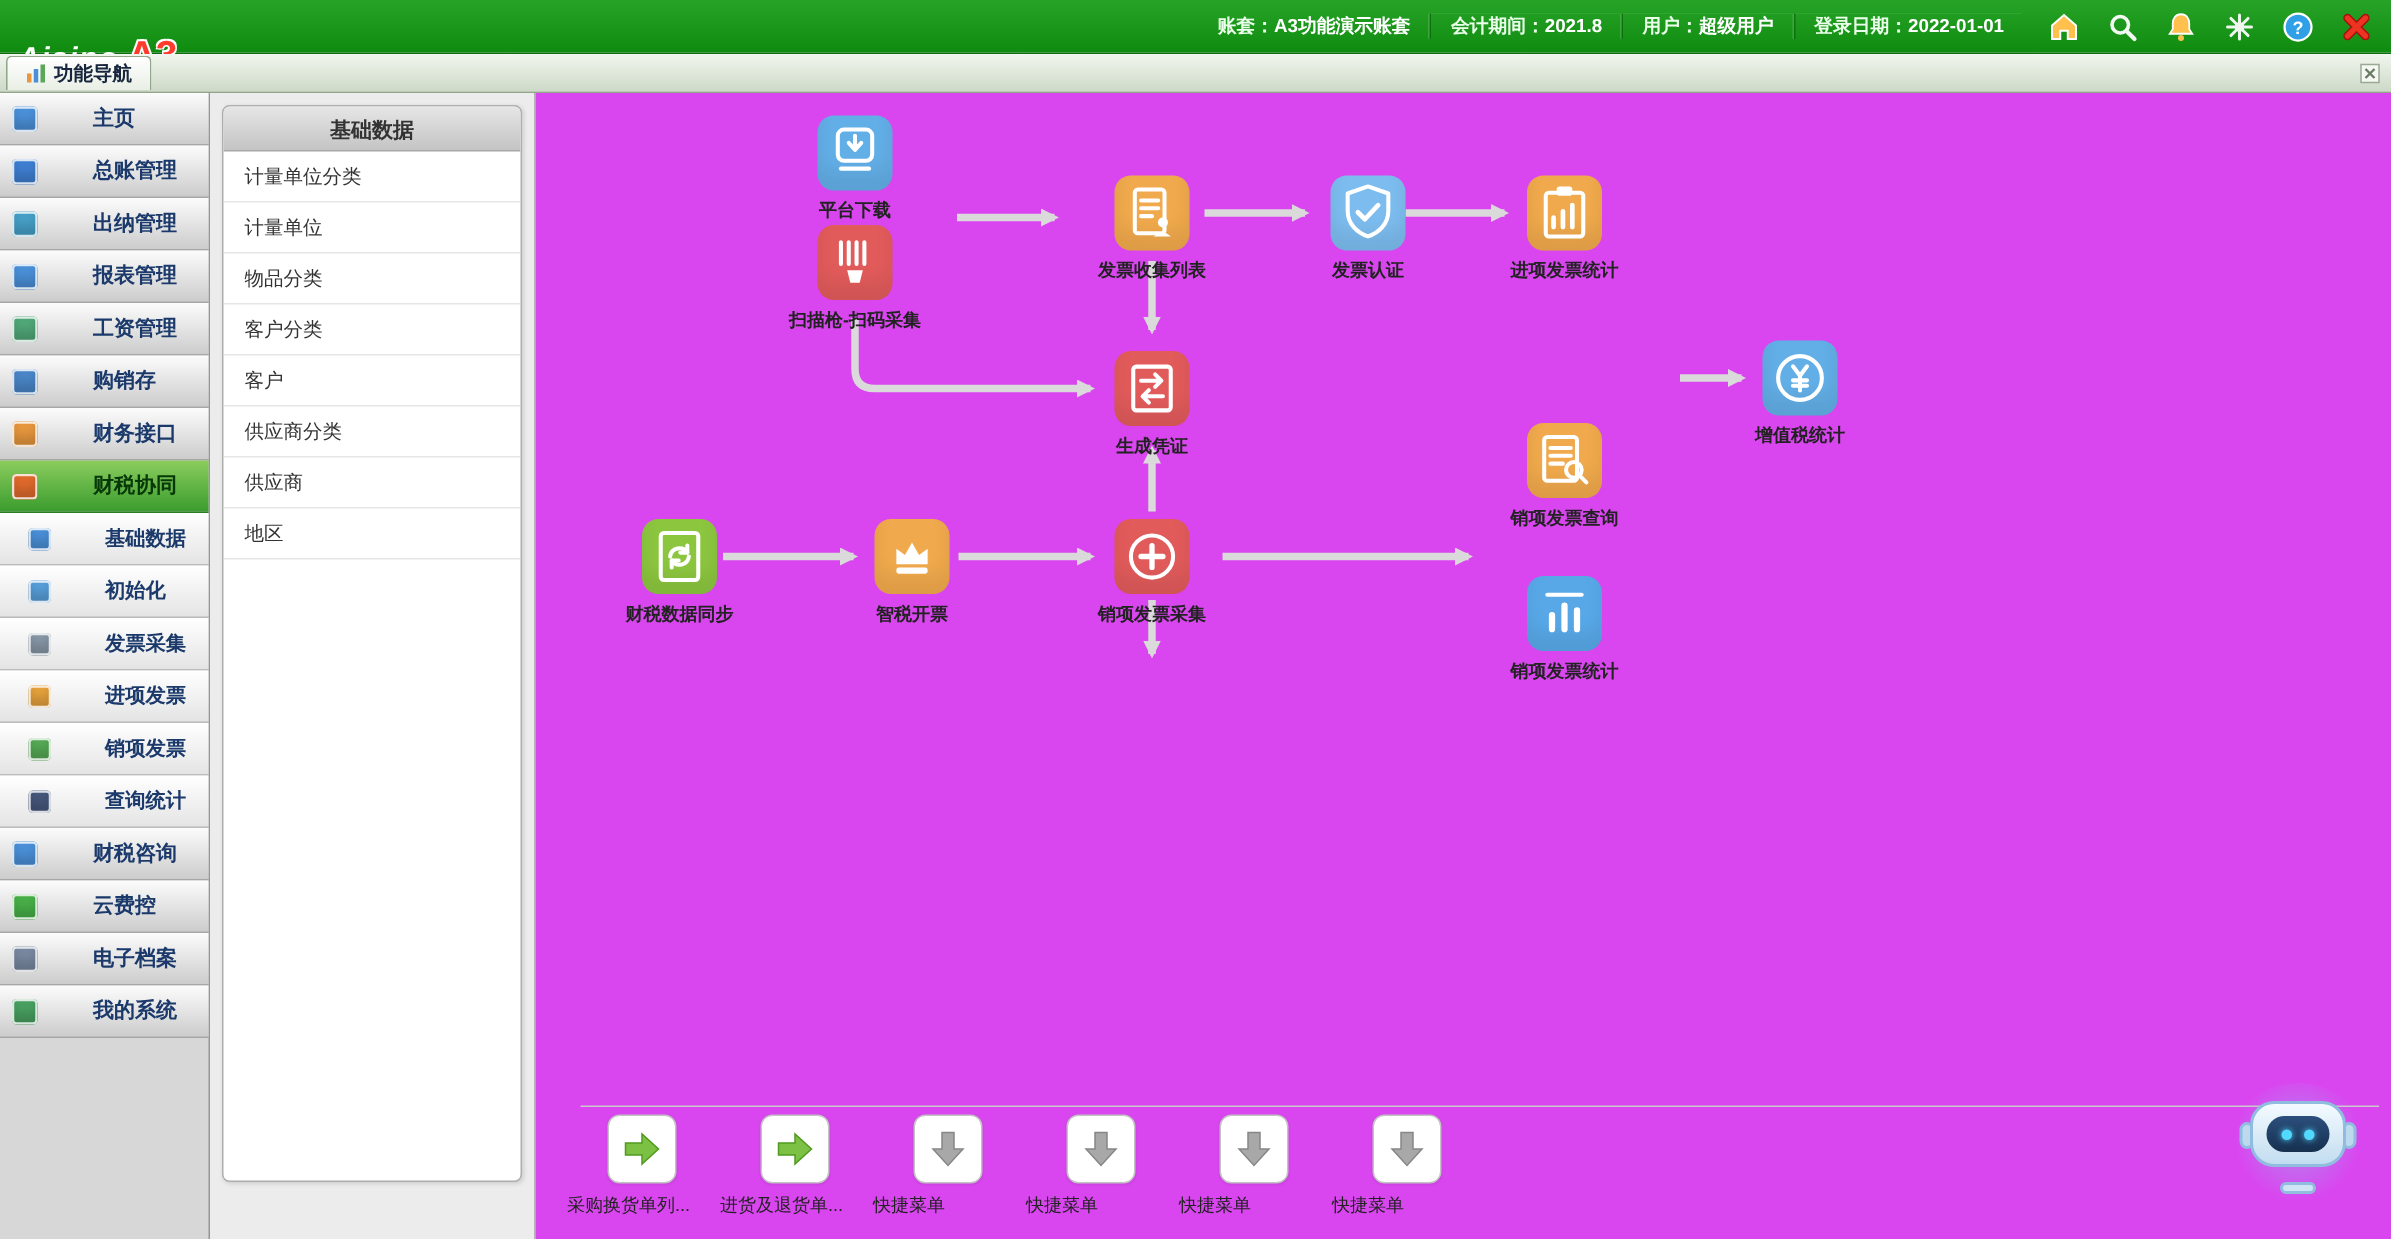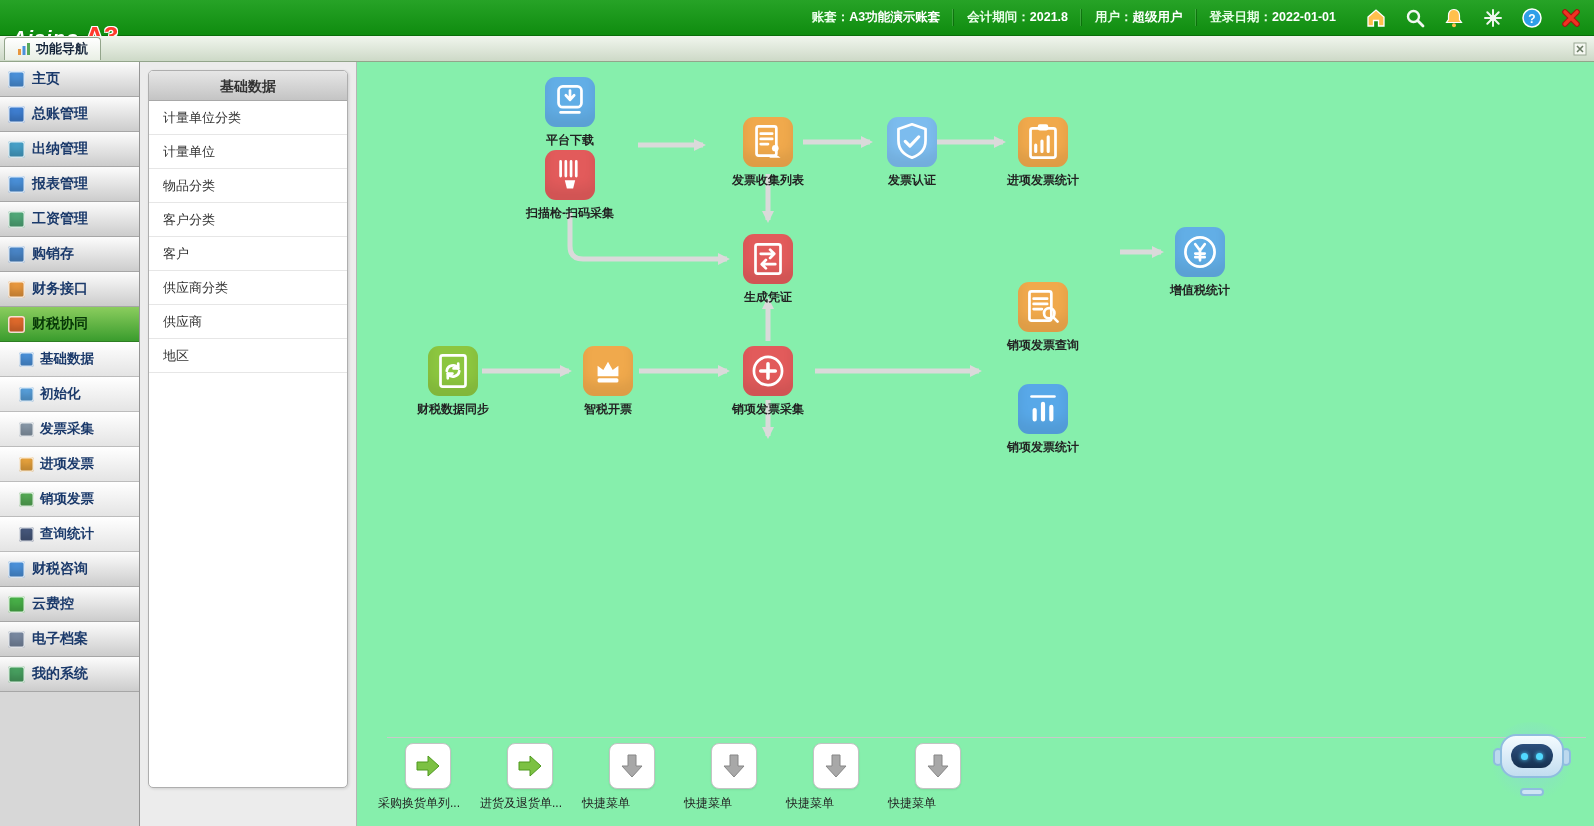--- a/index.html
+++ b/index.html
@@ -24,36 +24,36 @@
   
   .tabstrip { height:26px; background:linear-gradient(#f1f6ee,#cdd9c7); border-bottom:1px solid #93a58b; display:flex; align-items:center; padding:0 6px 0 4px; position:relative; }
   .tab { height:23px; background:linear-gradient(#ffffff,#e9efe5); border:1px solid #93a58b; border-bottom:none; border-radius:4px 4px 0 0; display:flex; align-items:center; gap:5px; padding:0 12px; font-size:13px; font-weight:bold; color:#17263c; cursor:pointer; }
   .strip-close { position:absolute; right:7px; top:6px; cursor:pointer; line-height:0; }
 
   
   .body { display:flex; height:764px; }
 
   
   .sidebar { width:140px; background:#d7d7d7; border-right:1px solid #969696; flex:none; }
-  .side-item { height:35px; display:flex; align-items:center; cursor:pointer; font-weight:bold; color:#1b3a6b; border-bottom:1px solid #a6a6a6; }
+  .side-item { height:35px; display:flex; align-items:center; cursor:pointer; font-weight:bold; color:#1b3a6b; border-bottom:1px solid #a6a6a6;gap:30px; }
   .side-item.main { padding-left:8px; font-size:14px; background:linear-gradient(#fcfcfc,#cccccc); }
   .side-item.sub { padding-left:19px; font-size:13.5px; background:linear-gradient(#ffffff,#e4e4e4); border-bottom:1px solid #bcbcbc; }
   .side-item.main.active { background:linear-gradient(#8bcd5e,#3a9c2d); color:#073807; border-bottom:1px solid #2c7d22; }
   .mi-ic { flex:none; width:17px; height:17px; border-radius:3px; margin-right:7px;
     box-shadow:inset 0 0 0 1.5px rgba(255,255,255,.8), inset 0 -7px 7px rgba(0,0,0,.18); }
   .side-item.sub .mi-ic { width:15px; height:15px; margin-right:6px; }
 
   
   .panel { width:217px; background:#ececec; border-right:1px solid #b5b5b5; position:relative; flex:none; }
   .panel-box { position:absolute; left:8px; top:8px; width:200px; bottom:38px; background:#fff; border:1px solid #aeaeae; border-radius:5px; overflow:hidden; box-shadow:1px 1px 3px rgba(0,0,0,.12); }
   .panel-title { height:30px; line-height:30px; text-align:center; font-size:14px; font-weight:bold; color:#333; background:linear-gradient(#e6e6e6,#c4c4c4); border-bottom:1px solid #a8a8a8; }
   .list-item { height:34px; line-height:34px; padding-left:14px; font-size:13px; color:#333; border-bottom:1px solid #e6e6e6; cursor:pointer; }
 
   
-  .main { position:relative; flex:1; background:#86efac; overflow:hidden; }
+  .main { position:relative; flex:1; background:#d946ef; overflow:hidden; }
   .arrows { position:absolute; left:0; top:0; }
   .flow { position:absolute; left:0; top:0; width:1237px; height:675px; }
   .node { position:absolute; width:120px; margin-left:-60px; text-align:center; cursor:pointer; }
   .node .ic { width:50px; height:50px; border-radius:11px; margin:0 auto; box-shadow:inset 0 -12px 12px rgba(0,0,0,.08); }
   .node .lb { margin-top:5px; font-size:12px; font-weight:bold; color:#222; white-space:nowrap; }
 
   .divider { position:absolute; left:30px; right:8px; top:675px; border-top:1px solid #c9c9c9; }
   .shortcuts { position:absolute; left:0; right:120px; top:681px; display:flex; gap:2px; padding-left:21px; }
   .sc { width:100px; text-align:left; cursor:pointer; }
   .sc .tile { width:46px; height:46px; margin:0 auto; background:#fff; border:1px solid #c3c3c3; border-radius:8px; display:flex; align-items:center; justify-content:center; box-shadow:0 1px 2px rgba(0,0,0,.08); }

